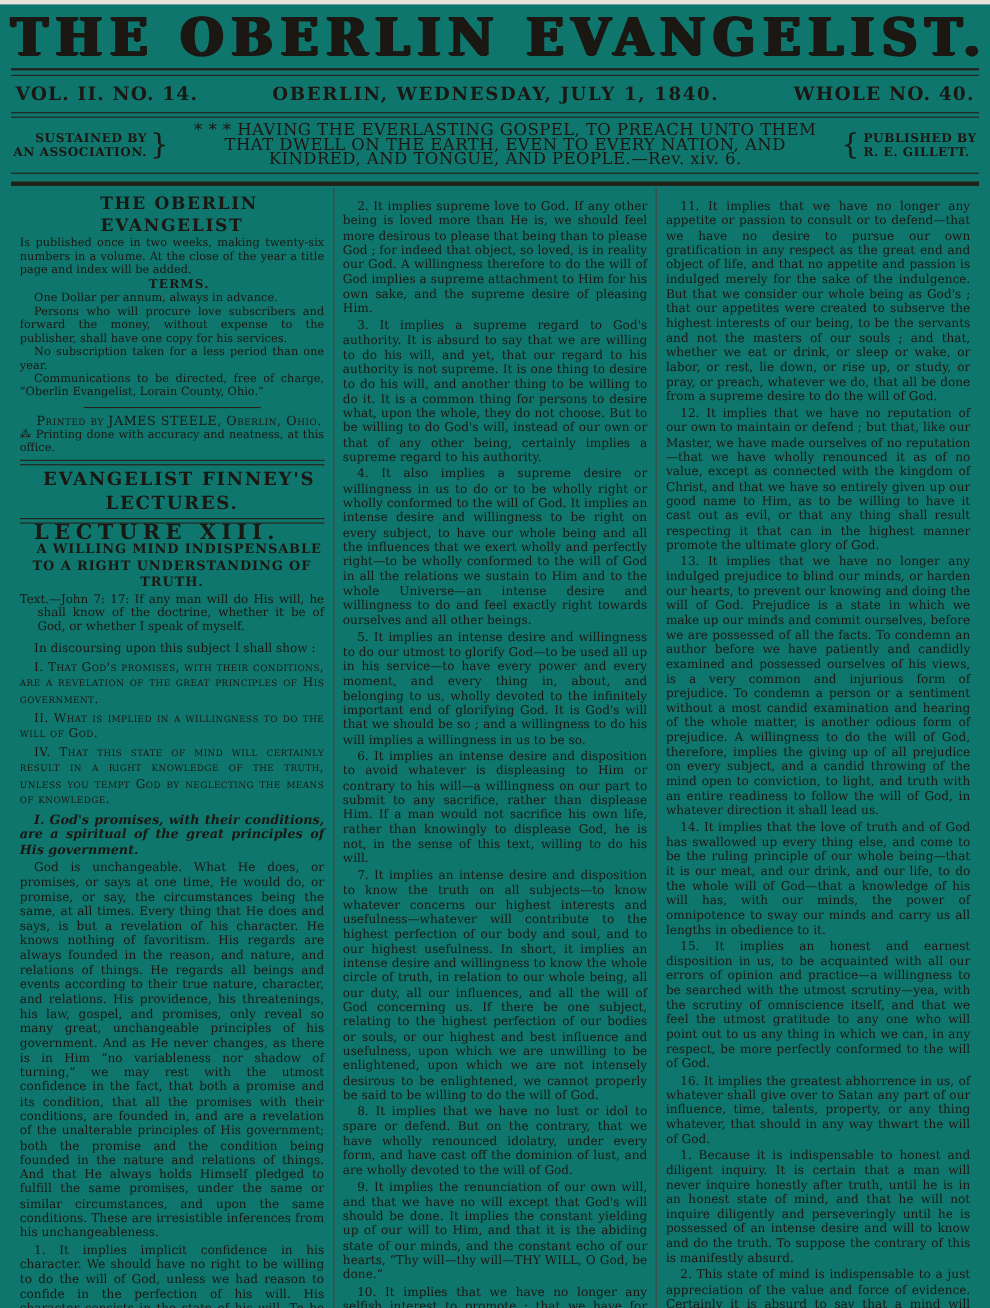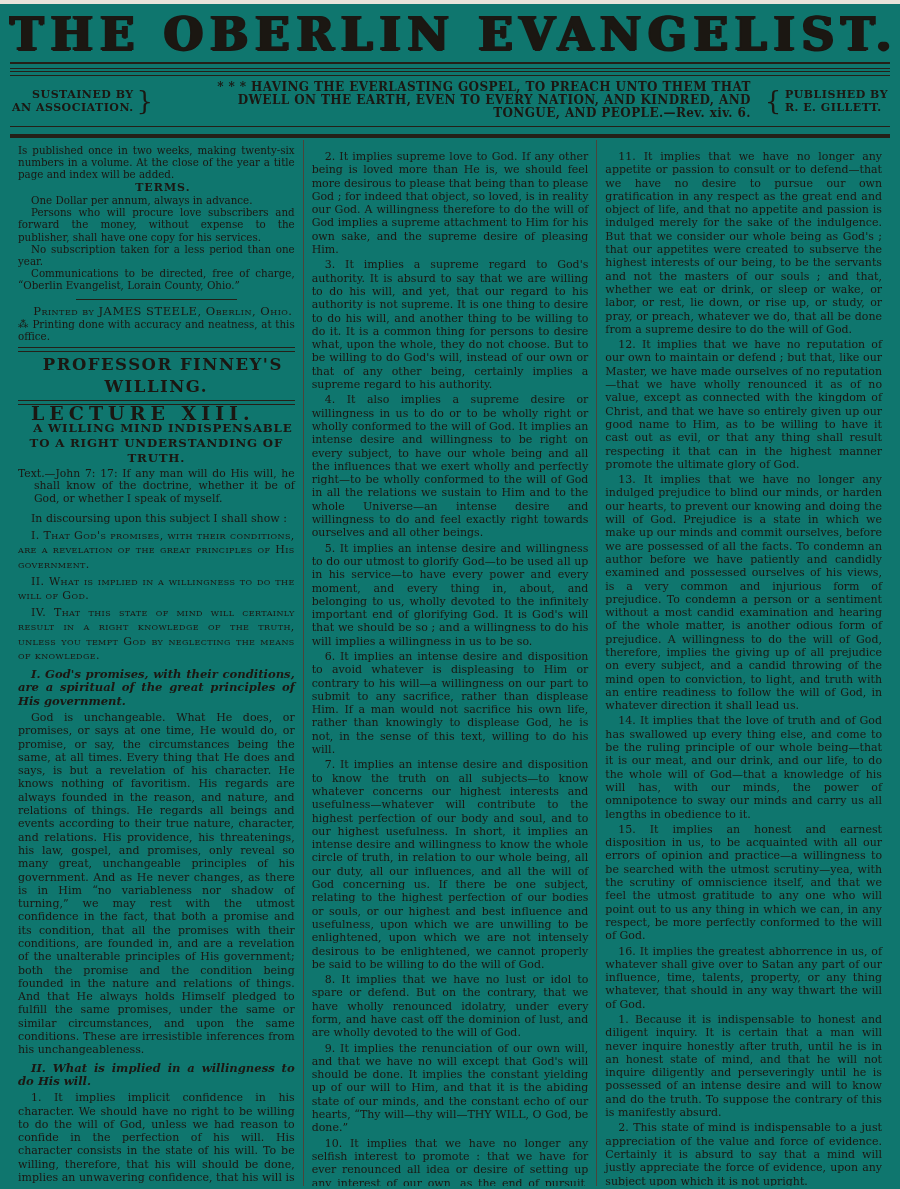--- a/index.html
+++ b/index.html
@@ -44,23 +44,23 @@
   .banner .side{
     font-size:11px;font-weight:bold;letter-spacing:.5px;
     line-height:13px;white-space:nowrap;
     display:flex;align-items:center;gap:3px;
   }
   .banner .side .stack{text-align:left;}
   .banner .side.left .stack{text-align:right;}
   .brace{font-size:26px;font-weight:normal;line-height:26px;}
   .motto{
     flex:1;
-    text-align:right;
-    font-size:12px;
-    font-weight:bold;
+    text-align:center;
+    font-size:15px;
+    font-weight:normal;
     letter-spacing:.4px;
     line-height:13px;
     padding:0 14px;
   }
   
   .cols{
     display:flex;
     height:1046px;
     overflow:hidden;
     margin-top:2px;
@@ -118,20 +118,25 @@
   .colspacer{height:4px;}
 </style>
 </head>
 <body>
 
 <div class="page">
 
   <div class="masthead">THE OBERLIN EVANGELIST.</div>
   <div class="rule-dbl-heavy"></div>
 
+  <div class="dateline">
+    <span>VOL. II. NO. 14.</span>
+    <span class="center">OBERLIN, WEDNESDAY, JULY 1, 1840.</span>
+    <span>WHOLE NO. 40.</span>
+  </div>
   <div class="rule-dbl"></div>
 
   <div class="banner">
     <div class="side left">
       <span class="stack">
         <span>SUSTAINED BY</span><br>
         <span>AN ASSOCIATION.</span>
       </span>
       <span class="brace">}</span>
     </div>
@@ -142,42 +147,42 @@
         <span>PUBLISHED BY</span><br>
         <span>R. E. GILLETT.</span>
       </span>
     </div>
   </div>
   <div class="rule-heavy"></div>
 
   <div class="cols">
 
     <div class="col">
+      <p class="paper-title">THE OBERLIN EVANGELIST</p>
       <p class="noindent smallprint">Is published once in two weeks, making twenty-six numbers in a volume.  At the close of the year a title page and index will be added.</p>
       <p class="terms-head">TERMS.</p>
       <p class="smallprint">One Dollar per annum, always in advance.</p>
       <p class="smallprint">Persons who will procure love subscribers and forward the money, without expense to the publisher, shall have one copy for his services.</p>
       <p class="smallprint">No subscription taken for a less period than one year.</p>
       <p class="smallprint">Communications to be directed, free of charge, “Oberlin Evangelist, Lorain County, Ohio.”</p>
       <div class="rule-short"></div>
       <p class="printer">Printed by JAMES STEELE, Oberlin, Ohio.</p>
       <p class="noindent smallprint">⁂ Printing done with accuracy and neatness, at this office.</p>
       <div class="rule-dbl" style="margin-top:5px"></div>
-      <p class="section-head">PROFESSOR FINNEY'S WILLING.</p>
+      <p class="section-head">EVANGELIST FINNEY'S LECTURES.</p>
       <div class="rule-dbl"></div>
       <p class="lecture-head">LECTURE XIII.</p>
       <p class="lecture-sub">A WILLING MIND INDISPENSABLE TO A RIGHT UNDERSTANDING OF TRUTH.</p>
       <p class="textline">Text.—John 7: 17: If any man will do His will, he shall know of the doctrine, whether it be of God, or whether I speak of myself.</p>
       <p class="intro">In discoursing upon this subject I shall show :</p>
       <p class="prop">I. That God's promises, with their conditions, are a revelation of the great principles of His government.</p>
       <p class="prop">II. What is implied in a willingness to do the will of God.</p>
       <p class="prop">IV. That this state of mind will certainly result in a right knowledge of the truth, unless you tempt God by neglecting the means of knowledge.</p>
       <p class="ital-head">I. God's promises, with their conditions, are a spiritual of the great principles of His government.</p>
       <p class="bodyp">God is unchangeable.  What He does, or promises, or says at one time, He would do, or promise, or say, the circumstances being the same, at all times.  Every thing that He does and says, is but a revelation of his character.  He knows nothing of favoritism.  His regards are always founded in the reason, and nature, and relations of things.  He regards all beings and events according to their true nature, character, and relations.  His providence, his threatenings, his law, gospel, and promises, only reveal so many great, unchangeable principles of his government.  And as He never changes, as there is in Him “no variableness nor shadow of turning,” we may rest with the utmost confidence in the fact, that both a promise and its condition, that all the promises with their conditions, are founded in, and are a revelation of the unalterable principles of His government; both the promise and the condition being founded in the nature and relations of things.  And that He always holds Himself pledged to fulfill the same promises, under the same or similar circumstances, and upon the same conditions.  These are irresistible inferences from his unchangeableness.</p>
-      <p class="ital-head">II. What is implied in a willingness to do His will.</p>
       <p class="bodyp">1. It implies implicit confidence in his character.  We should have no right to be willing to do the will of God, unless we had reason to confide in the perfection of his will.  His character consists in the state of his will.  To be willing, therefore, that his will should be done, implies an unwavering confidence, that his will is perfectly right.  It implies the ripe conviction on our part, that He is absolutely omniscient, and knows perfectly what He ought to will, or what upon the whole is best to be done, and that his will is for ever and unalterably just what it ought to be.</p>
     </div>
 
     <div class="col">
       <div class="colspacer"></div>
       <p class="bodyp">2. It implies supreme love to God.  If any other being is loved more than He is, we should feel more desirous to please that being than to please God ;  for indeed that object, so loved, is in reality our God.  A willingness therefore to do the will of God implies a supreme attachment to Him for his own sake, and the supreme desire of pleasing Him.</p>
       <p class="bodyp">3. It implies a supreme regard to God's authority.  It is absurd to say that we are willing to do his will, and yet, that our regard to his authority is not supreme.  It is one thing to desire to do his will, and another thing to be willing to do it.  It is a common thing for persons to desire what, upon the whole, they do not choose.  But to be willing to do God's will, instead of our own or that of any other being, certainly implies a supreme regard to his authority.</p>
       <p class="bodyp">4. It also implies a supreme desire or willingness in us to do or to be wholly right or wholly conformed to the will of God.  It implies an intense desire and willingness to be right on every subject, to have our whole being and all the influences that we exert wholly and perfectly right—to be wholly conformed to the will of God in all the relations we sustain to Him and to the whole Universe—an intense desire and willingness to do and feel exactly right towards ourselves and all other beings.</p>
       <p class="bodyp">5. It implies an intense desire and willingness to do our utmost to glorify God—to be used all up in his service—to have every power and every moment, and every thing in, about, and belonging to us, wholly devoted to the infinitely important end of glorifying God.  It is God's will that we should be so ;  and a willingness to do his will implies a willingness in us to be so.</p>
       <p class="bodyp">6. It implies an intense desire and disposition to avoid whatever is displeasing to Him or contrary to his will—a willingness on our part to submit to any sacrifice, rather than displease Him.  If a man would not sacrifice his own life, rather than knowingly to displease God, he is not, in the sense of this text, willing to do his will.</p>

